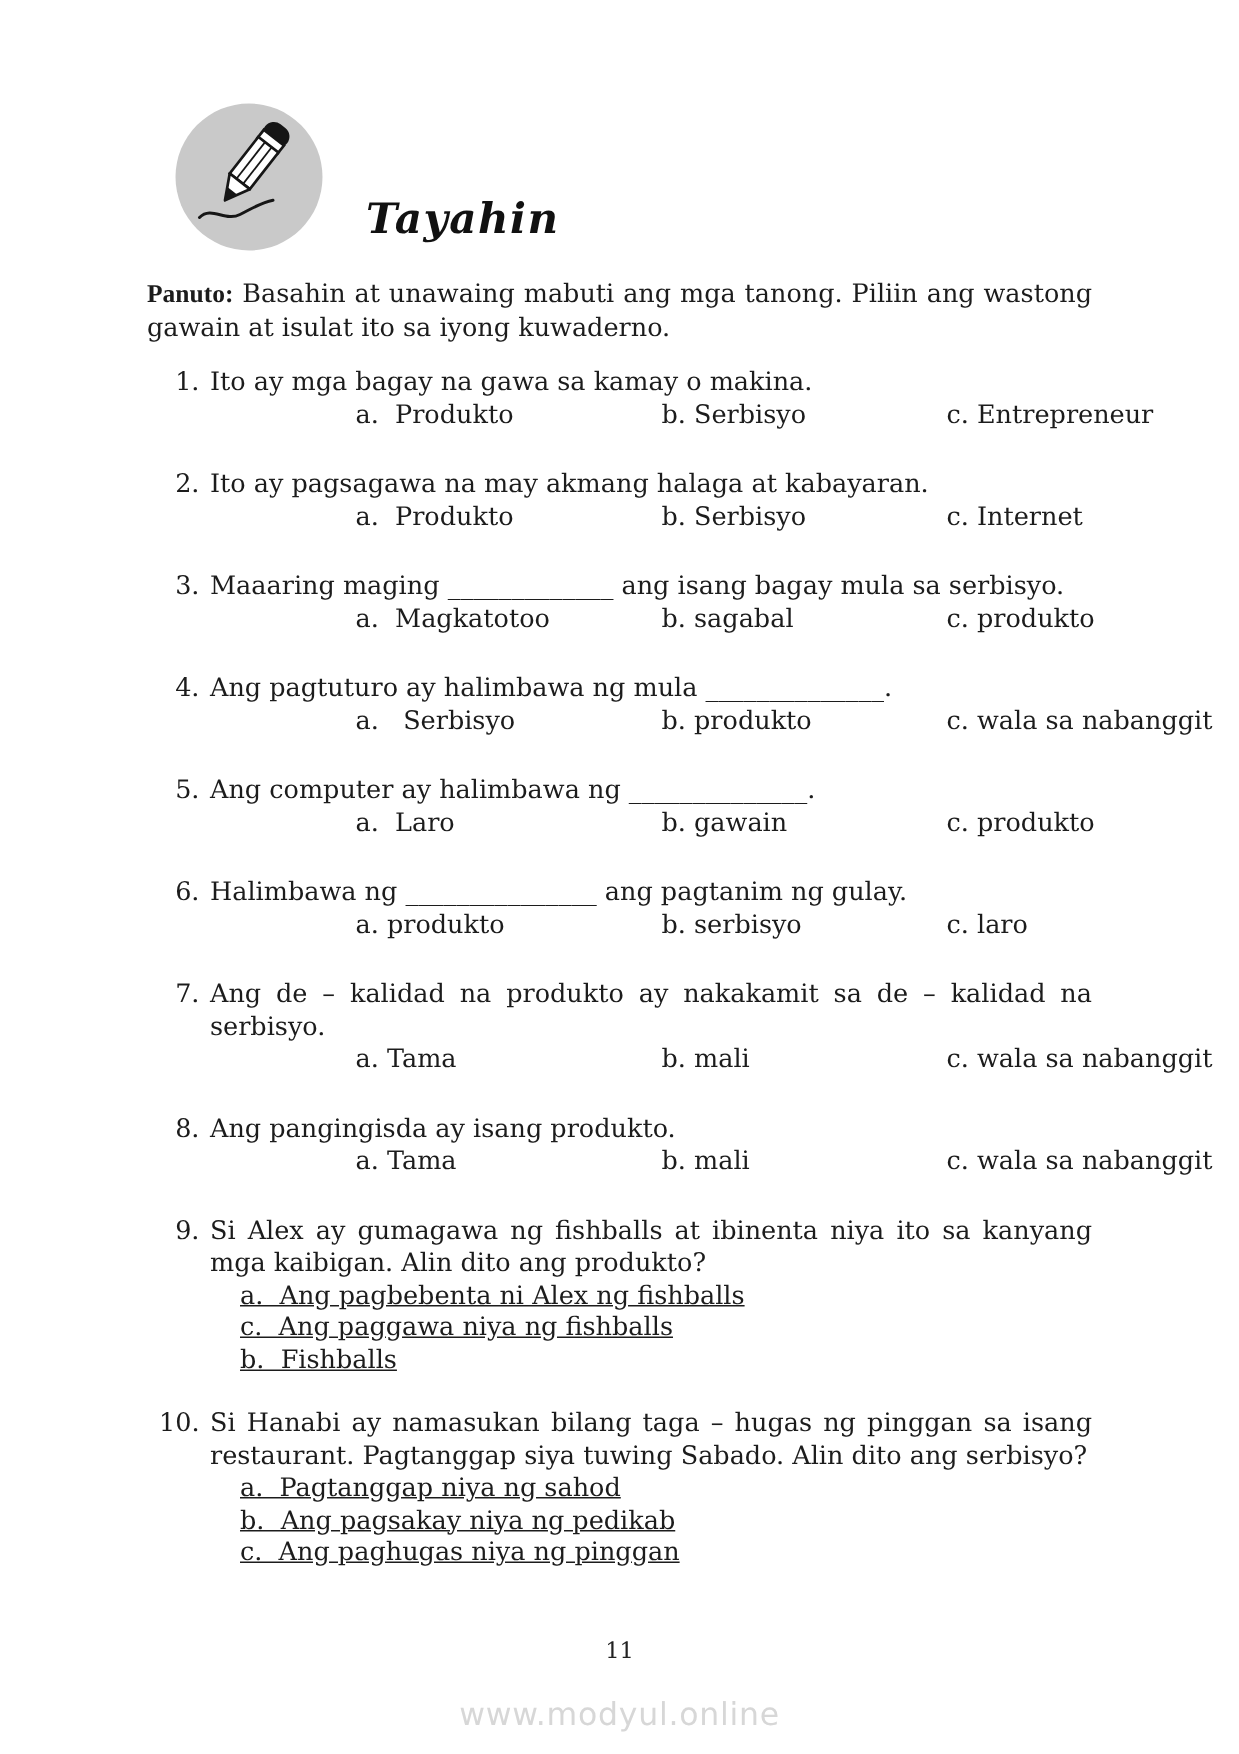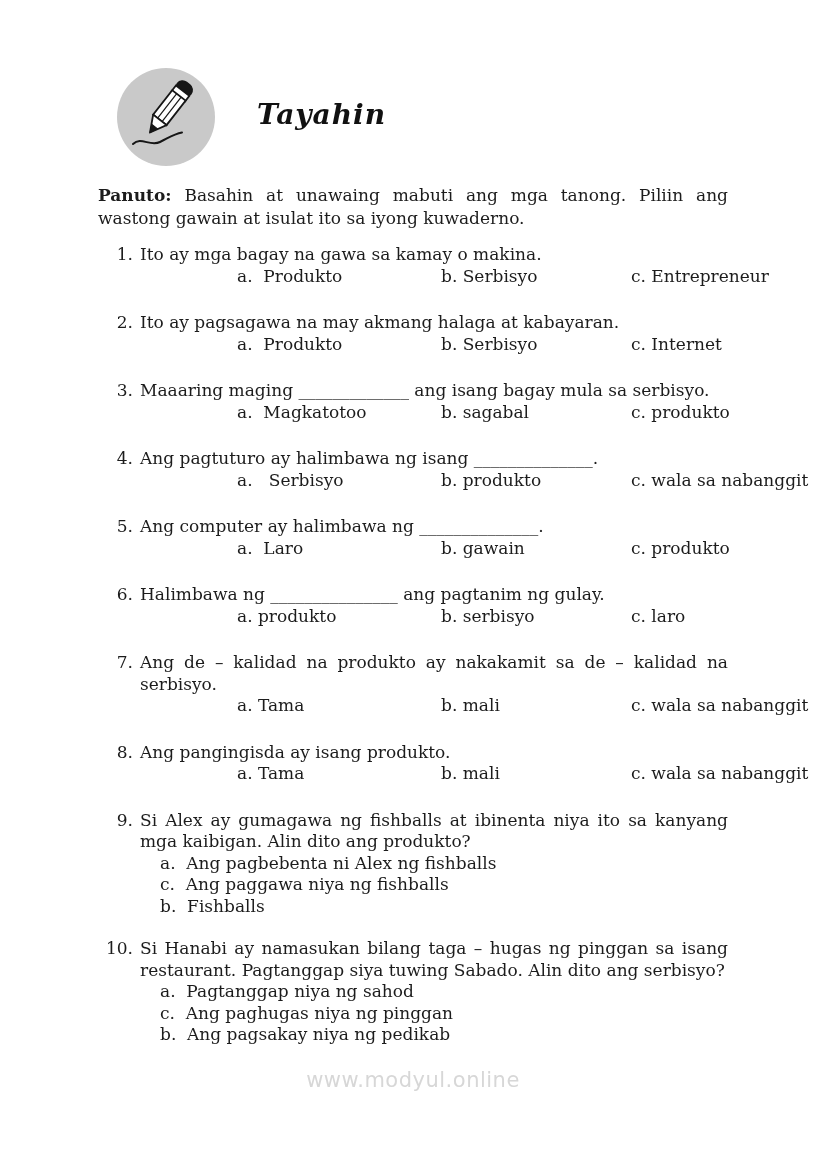--- a/index.html
+++ b/index.html
@@ -17,24 +17,23 @@
   .doc {
     box-sizing: border-box;
     width: 826px;
     height: 1169px;
     padding: 66px 98px 0 98px;
     position: relative;
   }
   
   .hdr {
     display: flex;
-    align-items: center;
+    align-items: flex-end;
     height: 102px;
     margin-bottom: 16px;
-    gap: 13px;
   }
   .icon-circle {
     width: 100px;
     height: 100px;
     margin-left: 18px;
     flex: 0 0 auto;
   }
   .title {
     margin: 0 0 6px 28px;
     font-size: 28px;
@@ -43,21 +42,21 @@
     letter-spacing: 1px;
     color: #111;
   }
   
   .panuto {
     margin: 4px 0 14px 0;
     font-size: 17px;
     line-height: 23px;
     text-align: justify;
   }
-  .panuto b { font-weight: bold; }
+  .panuto b { font-weight: bold; font-family: Liberation Serif, serif; }
   
   .questions { margin: 0; padding: 0; list-style: none; }
   .q {
     display: flex;
     font-size: 17px;
     line-height: 21.5px;
     margin-bottom: 25px;
   }
   .q.stacked { margin-bottom: 21px; }
   .qnum {
@@ -70,21 +69,21 @@
   .qbody { flex: 1; min-width: 0; }
   .stem { text-align: justify; }
   .opts.row {
     display: flex;
     padding-left: 60px;
   }
   .opts.row .opt { white-space: pre; margin-left: 37px; }
   .opts.row .opt:nth-child(1) { width: 167px; flex: 0 0 167px; }
   .opts.row .opt:nth-child(2) { width: 153px; flex: 0 0 153px; }
   .opts.stacked { padding-left: 20px; }
-  .opts.stacked .opt { display: block; white-space: pre; }
+  .opts.stacked .opt { display: block; white-space: pre; text-decoration: underline; }
   
   .page-number {
     text-align: center;
     font-size: 15px;
     margin-top: 44px;
     color: #222;
   }
   .watermark {
     text-align: center;
     font-family: "DejaVu Sans", "Liberation Sans", sans-serif;
@@ -150,21 +149,21 @@
           <div class="opts row">
             <span class="opt">a.  Magkatotoo</span>
             <span class="opt">b. sagabal</span>
             <span class="opt">c. produkto</span>
           </div>
         </div>
       </div>
       <div class="q row">
         <span class="qnum">4.</span>
         <div class="qbody">
-          <div class="stem">Ang pagtuturo ay halimbawa ng isang ______________.</div>
+          <div class="stem">Ang pagtuturo ay halimbawa ng mula ______________.</div>
           <div class="opts row">
             <span class="opt">a.   Serbisyo</span>
             <span class="opt">b. produkto</span>
             <span class="opt">c. wala sa nabanggit</span>
           </div>
         </div>
       </div>
       <div class="q row">
         <span class="qnum">5.</span>
         <div class="qbody">
@@ -219,22 +218,23 @@
             <span class="opt">b.  Fishballs</span>
           </div>
         </div>
       </div>
       <div class="q stacked">
         <span class="qnum">10.</span>
         <div class="qbody">
           <div class="stem">Si Hanabi ay namasukan bilang taga – hugas ng pinggan sa isang restaurant. Pagtanggap siya tuwing Sabado. Alin dito ang serbisyo?</div>
           <div class="opts stacked">
             <span class="opt">a.  Pagtanggap niya ng sahod</span>
+            <span class="opt">b.  Ang pagsakay niya ng pedikab</span>
             <span class="opt">c.  Ang paghugas niya ng pinggan</span>
-            <span class="opt">b.  Ang pagsakay niya ng pedikab</span>
           </div>
         </div>
       </div>
     </div>
 
+  <div class="page-number">11</div>
   <div class="watermark">www.modyul.online</div>
 
 </div>
 
 </body></html>

